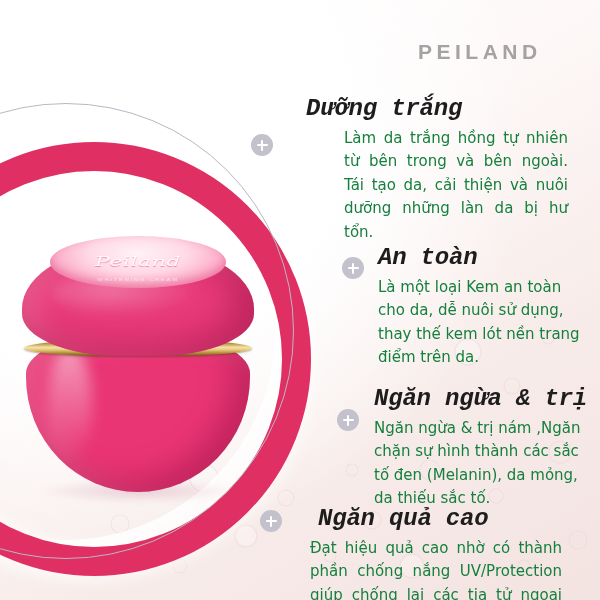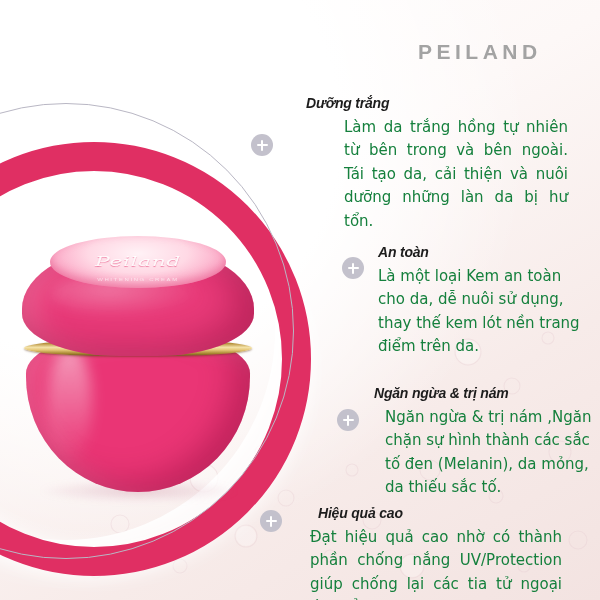--- a/index.html
+++ b/index.html
@@ -225,24 +225,24 @@
     white-space: nowrap;
   }
 
   
   .feature {
     position: absolute;
     width: 262px;
   }
   .feature h2 {
     margin: 0 0 5px 0;
-    font-family: Liberation Sans, sans-serif;
+    font-family: Liberation Mono, monospace;
     font-style: italic;
     font-weight: 700;
-    font-size: 14px;
+    font-size: 24px;
     color: #1d1d1d;
     letter-spacing: -.2px;
     white-space: nowrap;
   }
   .feature p {
     margin: 0;
     font-family: "DejaVu Sans", sans-serif;
     font-size: 15px;
     line-height: 1.56;
     color: #15803d;
@@ -255,21 +255,21 @@
   #f3 { left: 374px; top: 385px; }
   #f4 { left: 306px; top: 505px; }
 
   #f1 h2 { margin-left: 0px; }
   #f2 h2 { margin-left: 0px; }
   #f3 h2 { margin-left: 0px; }
   #f4 h2 { margin-left: 12px; }
 
   #f1 p { margin-left: 38px; width: 224px; }
   #f2 p { margin-left: 0px;  width: 214px; }
-  #f3 p { margin-left: 11px;  width: 216px; }
+  #f3 p { margin-left: 0px;  width: 216px; }
   #f4 p { margin-left: 4px;  width: 252px; }
 </style>
 </head>
 <body>
 
 <div id="poster">
 
   <div class="bg-base"></div>
   <svg class="bg-bubbles" width="600" height="600" viewBox="0 0 600 600" aria-hidden="true">
     <g fill="none" stroke="#e6cdd2" stroke-width="1.1" opacity="0.65">
@@ -337,17 +337,17 @@
     <h2>An toàn</h2>
     <p class="noj">Là một loại Kem an toàn cho da, dễ nuôi sử dụng, thay thế kem lót nền trang điểm trên da.</p>
   </div>
 
   <div class="feature" id="f3">
     <h2>Ngăn ngừa &amp; trị nám</h2>
     <p class="noj">Ngăn ngừa &amp; trị nám ,Ngăn chặn sự hình thành các sắc tố đen (Melanin), da mỏng, da thiếu sắc tố.</p>
   </div>
 
   <div class="feature" id="f4">
-    <h2>Hiệu quả cao</h2>
+    <h2>Ngăn quả cao</h2>
     <p>Đạt hiệu quả cao nhờ có thành phần chống nắng UV/Protection giúp chống lại các tia tử ngoại làm tổn thương da</p>
   </div>
 
 </div>
 
 </body></html>

